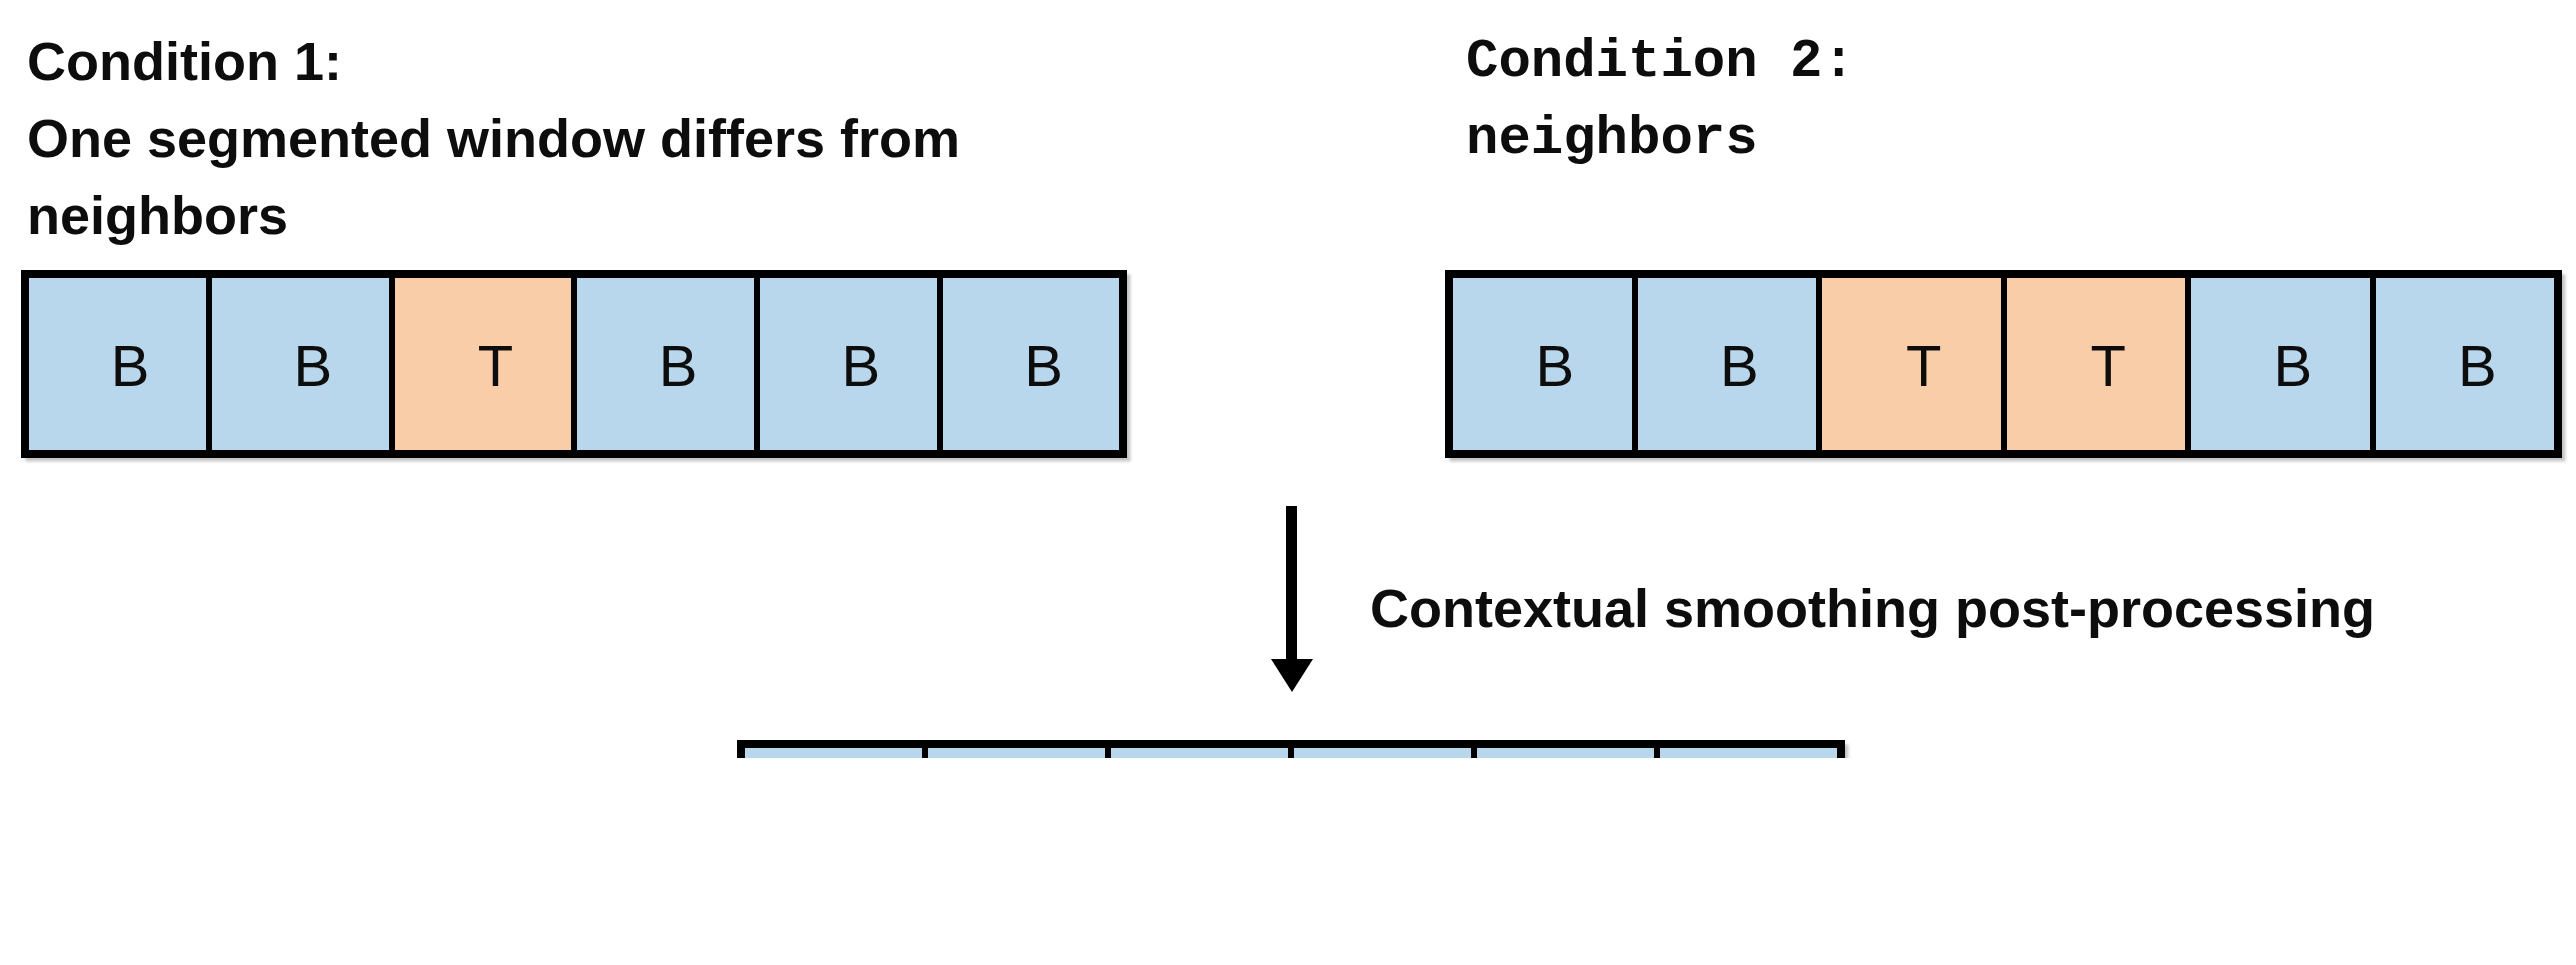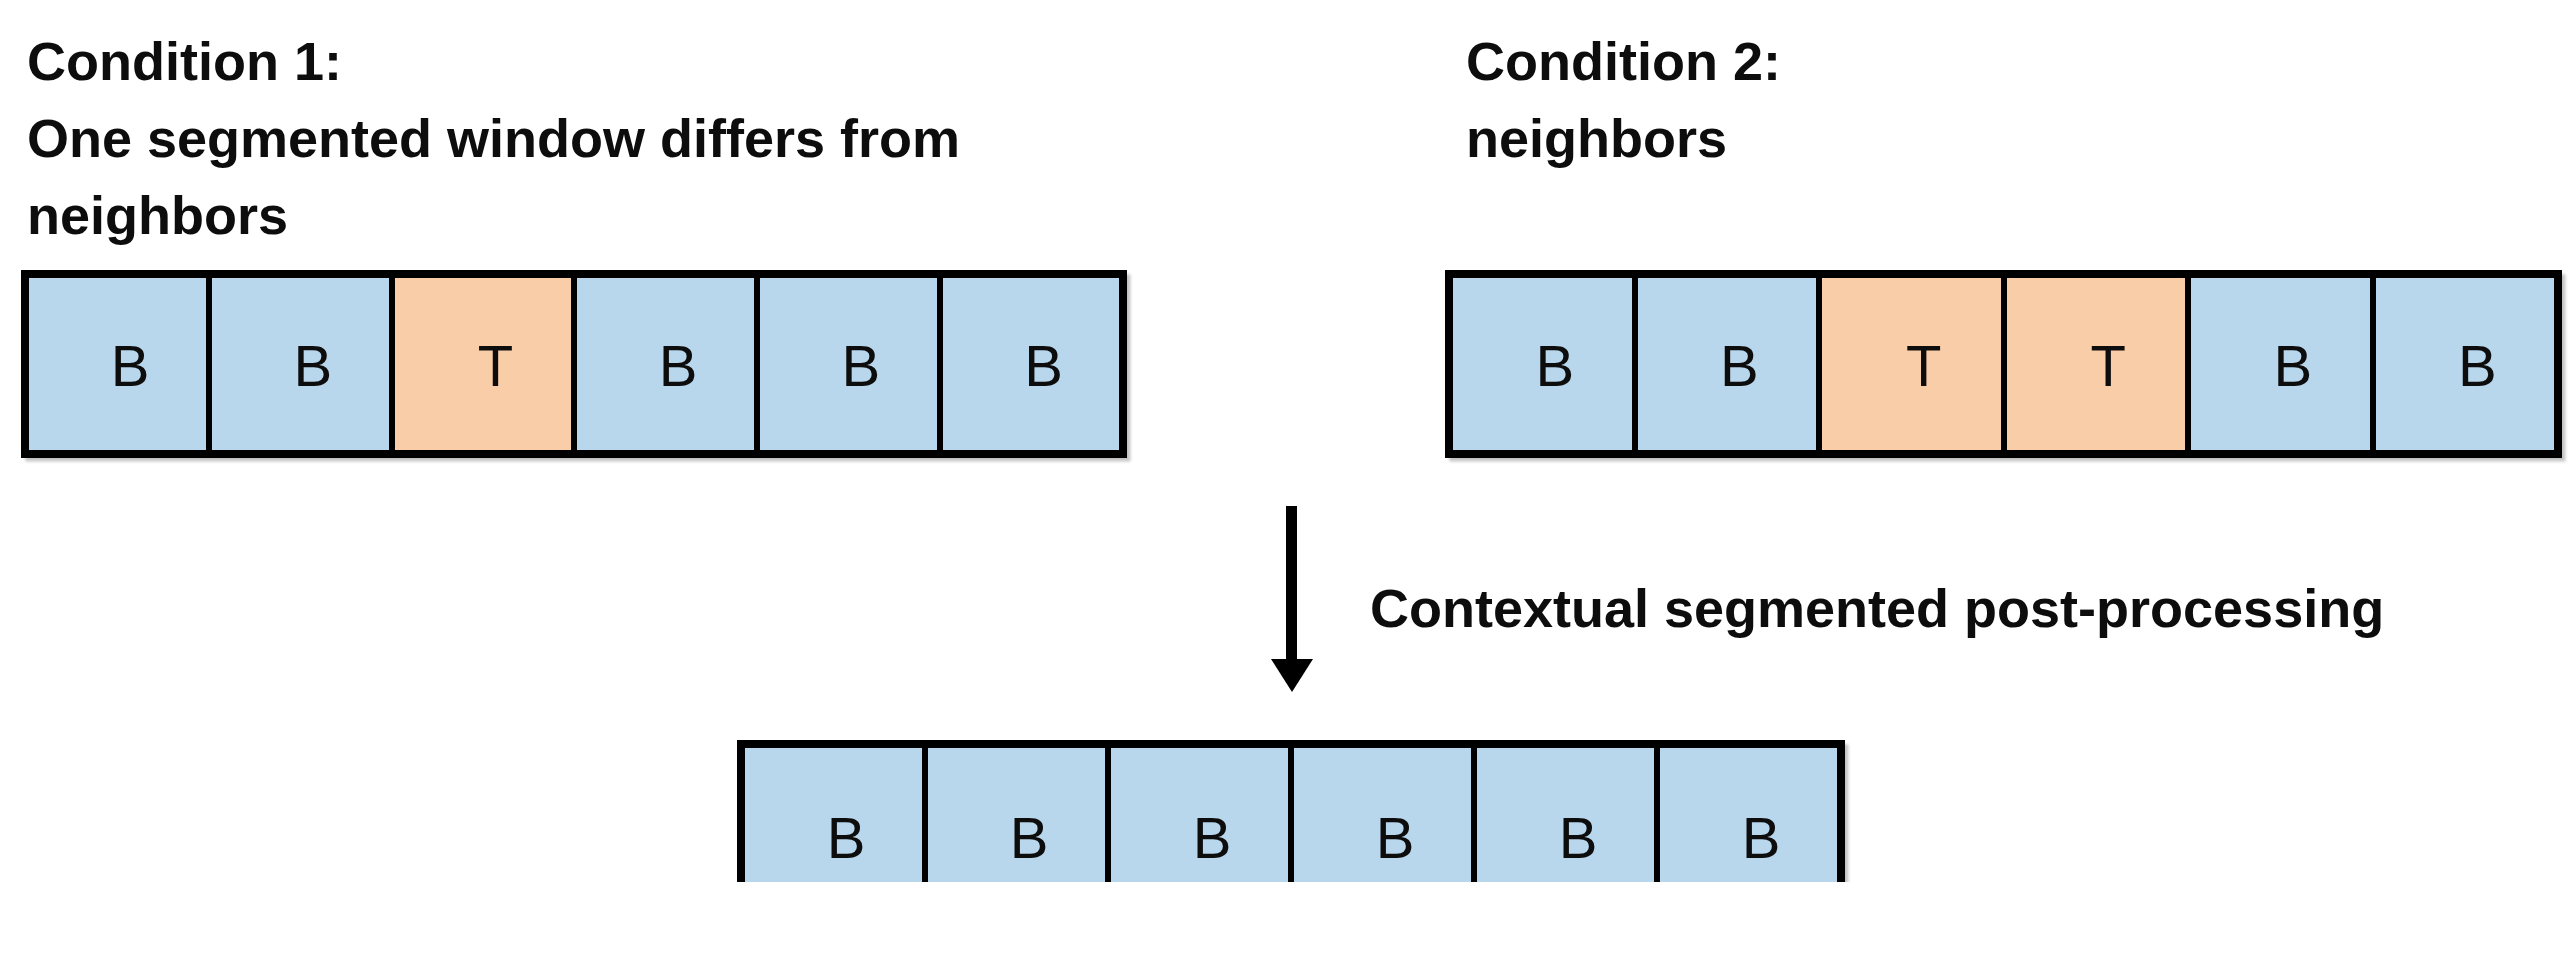--- a/index.html
+++ b/index.html
@@ -3,40 +3,40 @@
 <meta charset="utf-8">
 <style>
   html, body {
     margin: 0;
     padding: 0;
     background: var(--page-background, #ffffff);
   }
   .canvas {
     position: relative;
     width: 2576px;
-    height: 882px;
+    height: 758px;
     background: var(--page-background, #ffffff);
     font-family: "Liberation Sans", sans-serif;
     color: var(--text, #0d0d0d);
     overflow: hidden;
   }
 
   
   .title {
     position: absolute;
     top: 23px;
     font-weight: bold;
     font-size: 54px;
     line-height: 77px;
     color: var(--text, #0d0d0d);
     white-space: nowrap;
   }
   .title .tline { display: block; }
   .title-1 { left: 27px; }
-  .title-2 { left: 1466px; }
+  .title-2 { left: 1466px; font-family: Liberation Mono, monospace; }
 
   
   .row {
     position: absolute;
     display: flex;
     border: 5.8px solid var(--border, #000);
     box-sizing: border-box;
     background: var(--border, #000);
     box-shadow: 3.9px 3.9px 2.9px rgba(120,120,120,0.45);
   }
@@ -131,21 +131,21 @@
     <div class="cell" data-celltype="T">T</div>
     <div class="cell" data-celltype="T">T</div>
     <div class="cell" data-celltype="B">B</div>
     <div class="cell" data-celltype="B">B</div>
   </div>
 
   <div class="arrow">
     <div class="arrow-shaft"></div>
     <div class="arrow-head"></div>
   </div>
-  <div class="arrow-label">Contextual segmented post-processing</div>
+  <div class="arrow-label">Contextual smoothing post-processing</div>
 
   <div class="row row-3">
     <div class="cell" data-celltype="B">B</div>
     <div class="cell" data-celltype="B">B</div>
     <div class="cell" data-celltype="B">B</div>
     <div class="cell" data-celltype="B">B</div>
     <div class="cell" data-celltype="B">B</div>
     <div class="cell" data-celltype="B">B</div>
   </div>
 

